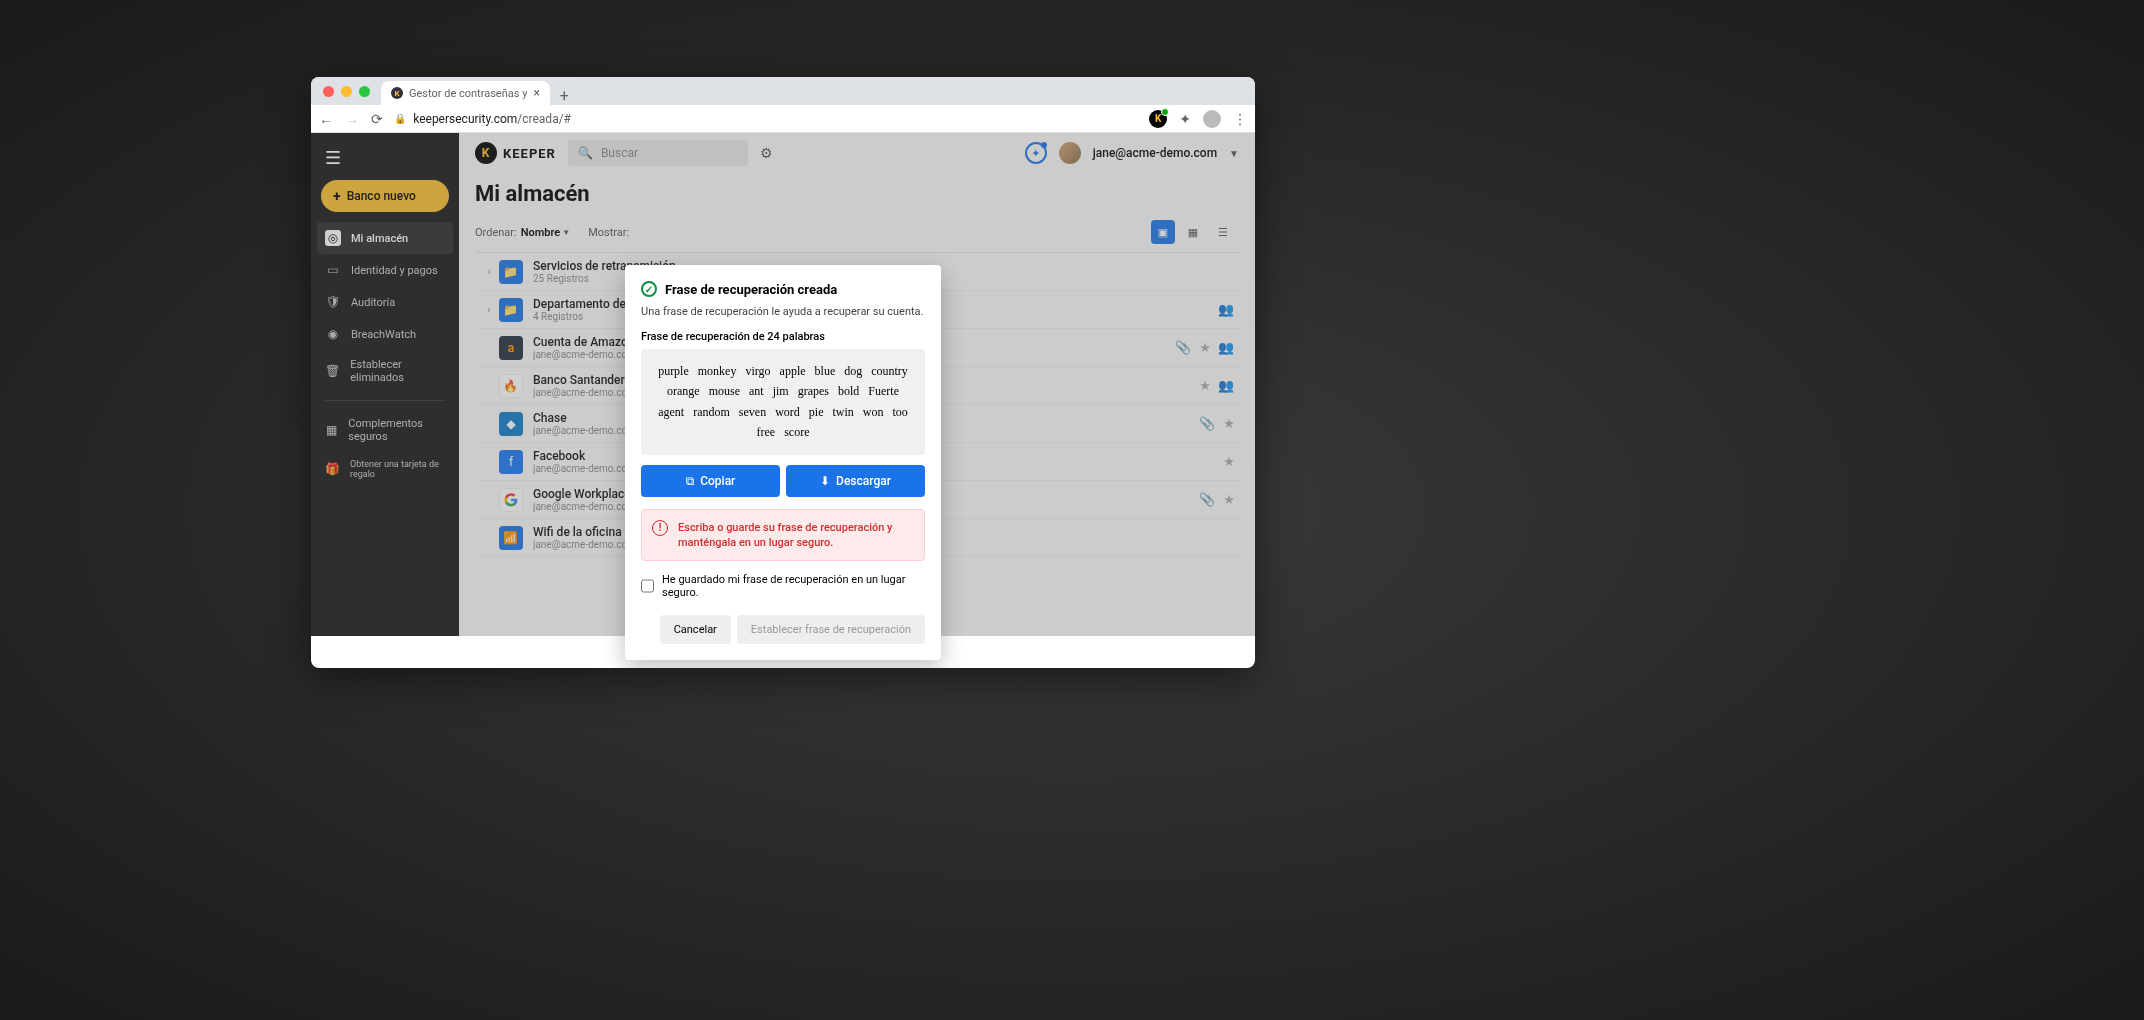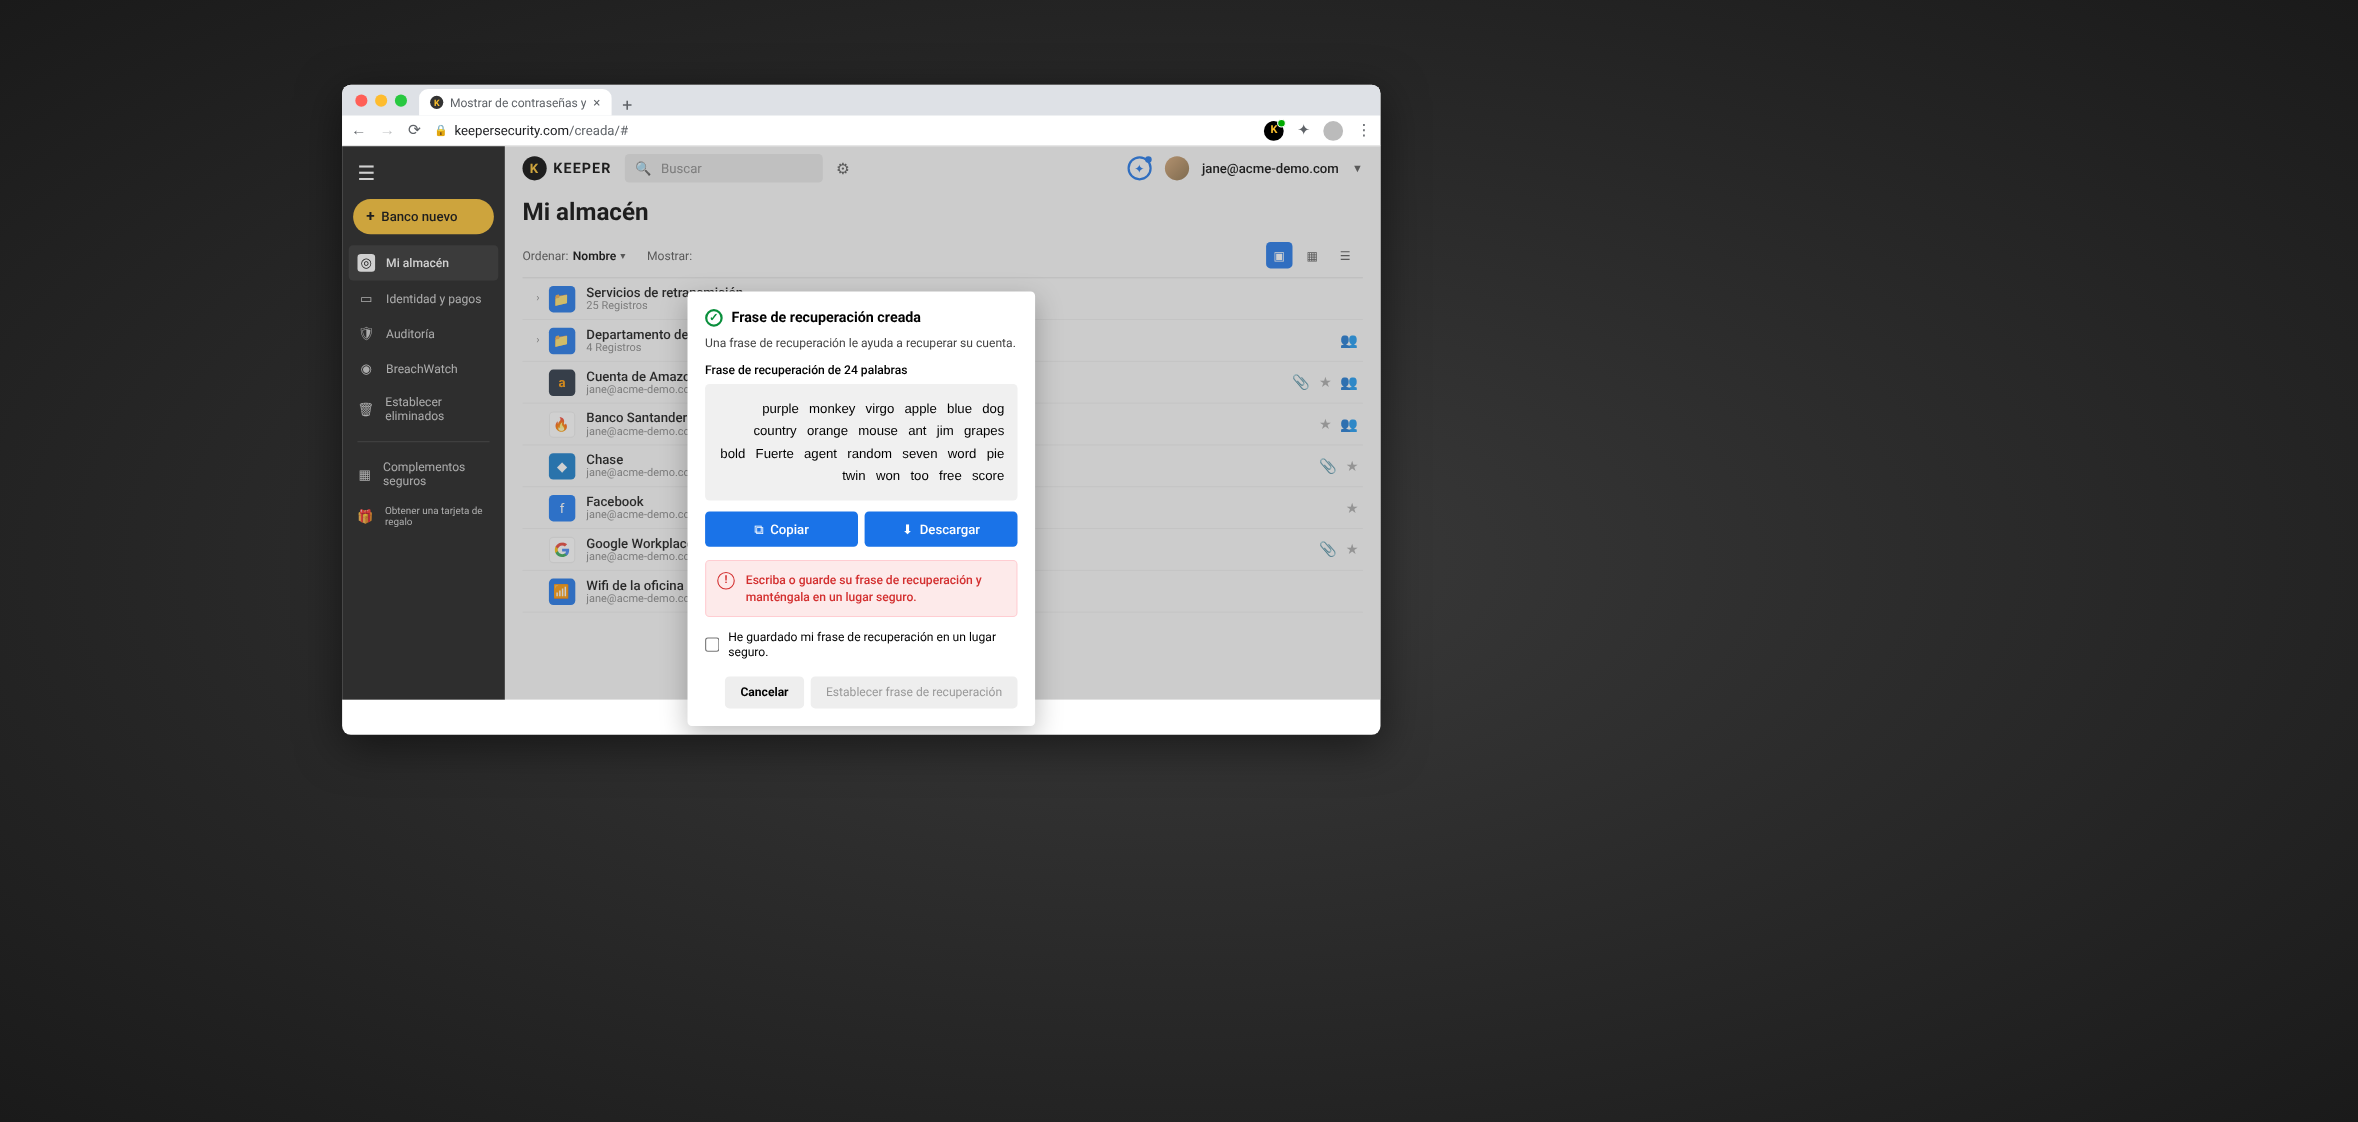--- a/index.html
+++ b/index.html
@@ -87,46 +87,46 @@
 .statusbar .link { margin-left: 14px; cursor: pointer; }
 .statusbar .bolt { width: 16px; height: 16px; border-radius: 50%; background: #fff; color: #000; display: flex; align-items: center; justify-content: center; font-size: 10px; margin-right: 6px; }
 
 .overlay { position: absolute; inset: 56px 0 32px 0; background: rgba(100,100,100,0.3); pointer-events: none; }
 .dialog { position: absolute; left: 314px; top: 132px; width: 316px; background: #fff; border-radius: 4px; box-shadow: 0 8px 24px rgba(0,0,0,0.25); padding: 16px; pointer-events: auto; }
 .d-head { display: flex; align-items: center; gap: 8px; margin-bottom: 8px; }
 .d-check { width: 16px; height: 16px; border: 2px solid #0a8f3c; border-radius: 50%; display: flex; align-items: center; justify-content: center; color: #0a8f3c; font-size: 10px; font-weight: bold; }
 .d-title { font-size: 13px; font-weight: 700; }
 .d-desc { font-size: 11px; color: #444; margin-bottom: 12px; }
 .d-label { font-size: 11px; font-weight: 500; margin-bottom: 6px; }
-.phrase { background: #f0f0f0; border-radius: 4px; padding: 12px; font-family: Liberation Sans, sans-serif; font-size: 12px; text-align: right; line-height: 1.7; word-spacing: 6px; margin-bottom: 10px; }
+.phrase { background: #f0f0f0; border-radius: 4px; padding: 12px; font-family: Liberation Serif, serif; font-size: 12px; text-align: center; line-height: 1.7; word-spacing: 6px; margin-bottom: 10px; }
 .d-btns { display: flex; gap: 6px; margin-bottom: 12px; }
 .d-btn { flex: 1; background: #1a73e8; color: #fff; border: none; border-radius: 4px; padding: 9px; font-size: 12px; font-weight: 500; display: flex; align-items: center; justify-content: center; gap: 6px; cursor: pointer; }
 .warning { border: 1px solid #ffcdd2; background: #fdeaea; border-radius: 4px; padding: 10px; display: flex; gap: 10px; margin-bottom: 12px; }
 .warning .wicn { color: #d32f2f; width: 16px; height: 16px; border: 1.5px solid #d32f2f; border-radius: 50%; display: flex; align-items: center; justify-content: center; font-size: 10px; font-weight: bold; flex-shrink: 0; }
 .warning .wtxt { font-size: 11px; color: #d32f2f; font-weight: 500; line-height: 1.4; }
 .cb-row { display: flex; align-items: center; gap: 8px; font-size: 11px; margin-bottom: 16px; cursor: pointer; }
 .cb-row input { width: 14px; height: 14px; }
 .d-footer { display: flex; justify-content: flex-end; gap: 6px; }
-.btn-cancel { background: #eee; border: none; border-radius: 4px; padding: 8px 14px; font-size: 11px; cursor: pointer; font-weight: bold; }
+.btn-cancel { background: #eee; border: none; border-radius: 4px; padding: 8px 14px; font-size: 11px; cursor: pointer; }
 .btn-confirm { background: #eee; color: #999; border: none; border-radius: 4px; padding: 8px 14px; font-size: 11px; cursor: not-allowed; }
 </style>
 </head>
 <body>
 
 <div class="window">
 
   <div class="titlebar">
     <div class="traffic">
       <span class="tr-red"></span>
       <span class="tr-yellow"></span>
       <span class="tr-green"></span>
     </div>
     <div class="tab">
       <span class="tab-favicon">K</span>
-      <span class="tt">Mostrar de contraseñas y</span>
+      <span class="tt">Gestor de contraseñas y</span>
       <span class="tab-close">×</span>
     </div>
     <span class="newtab">+</span>
   </div>
 
   <div class="addrbar">
     <span class="icn">←</span>
     <span class="icn fwd">→</span>
     <span class="icn">⟳</span>
     <div class="url">

